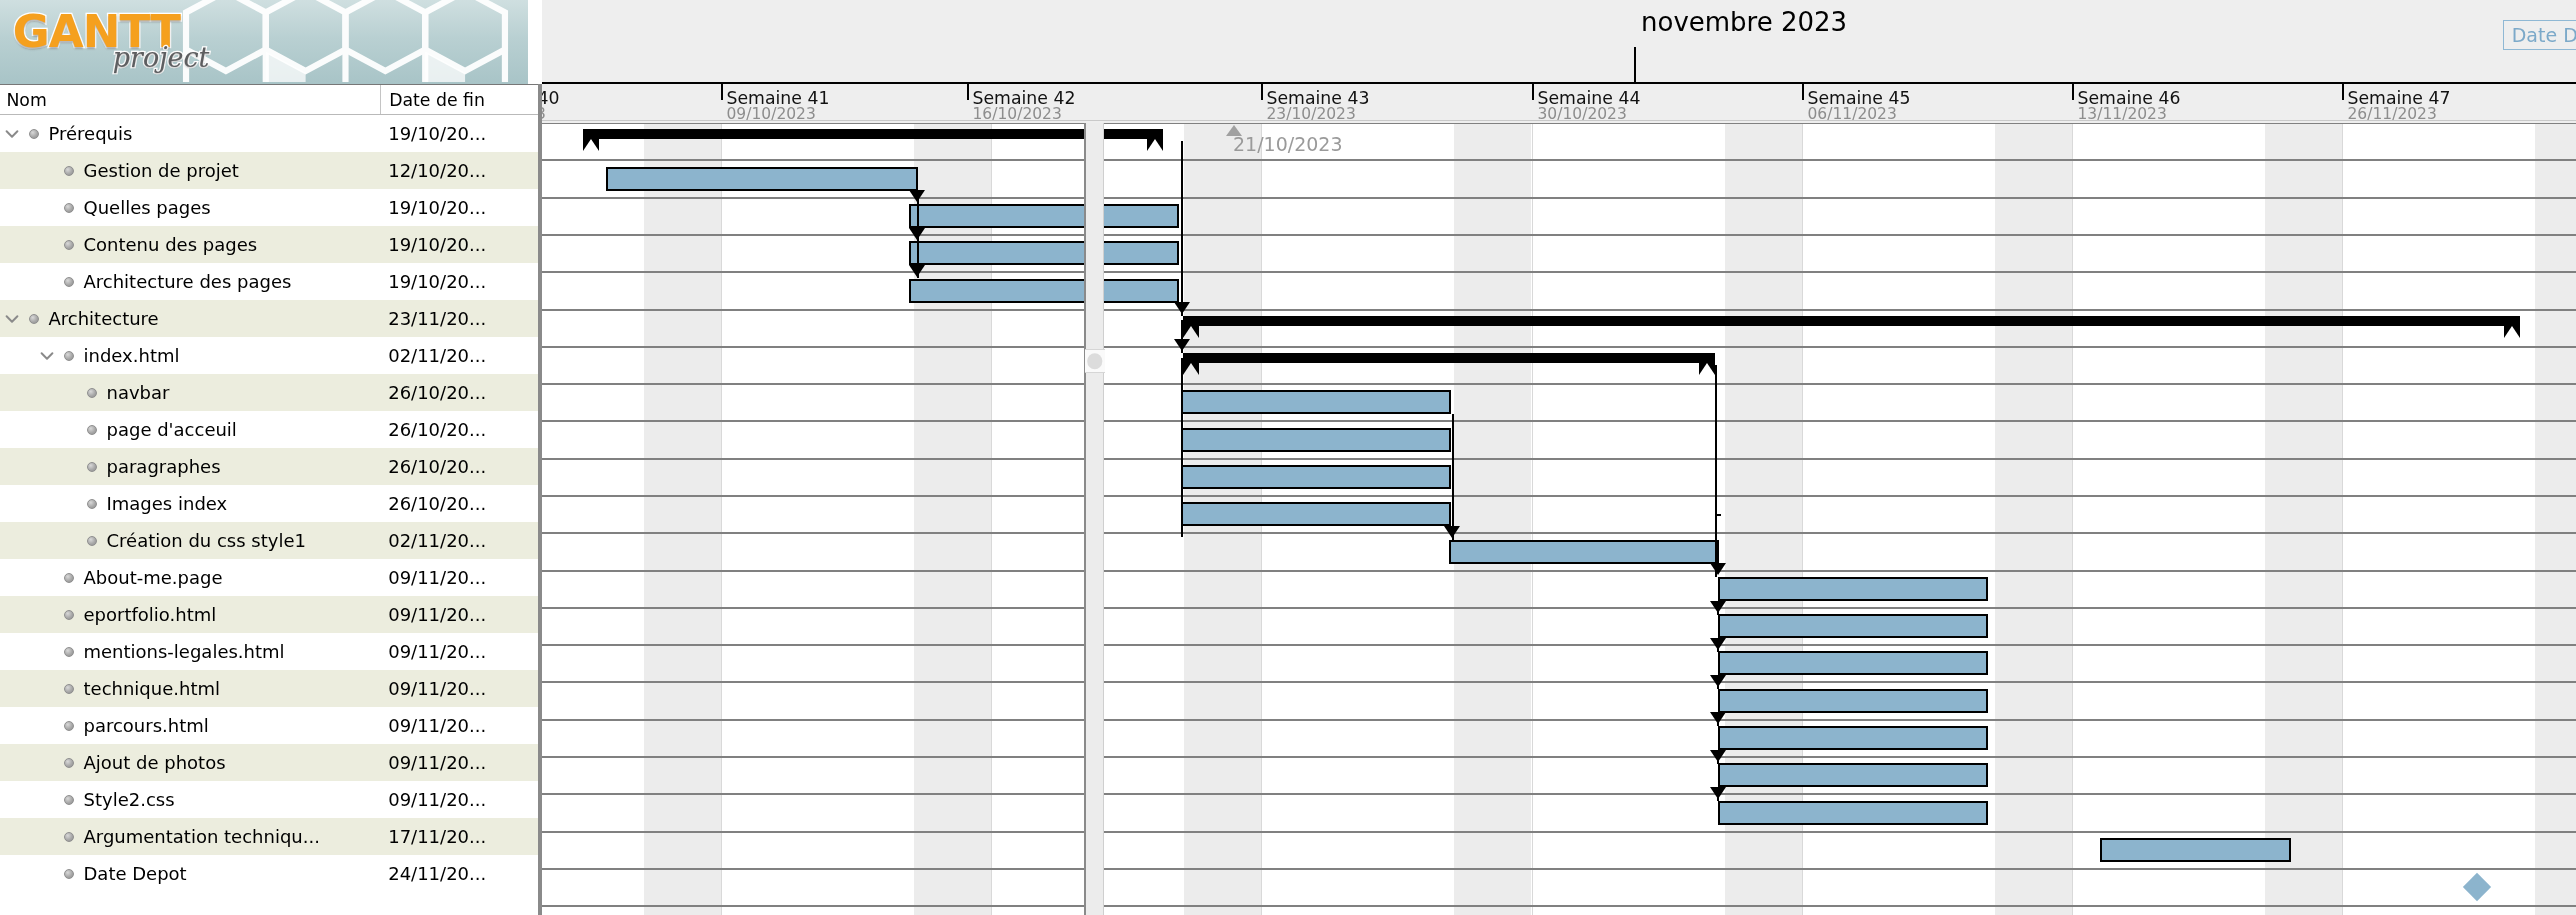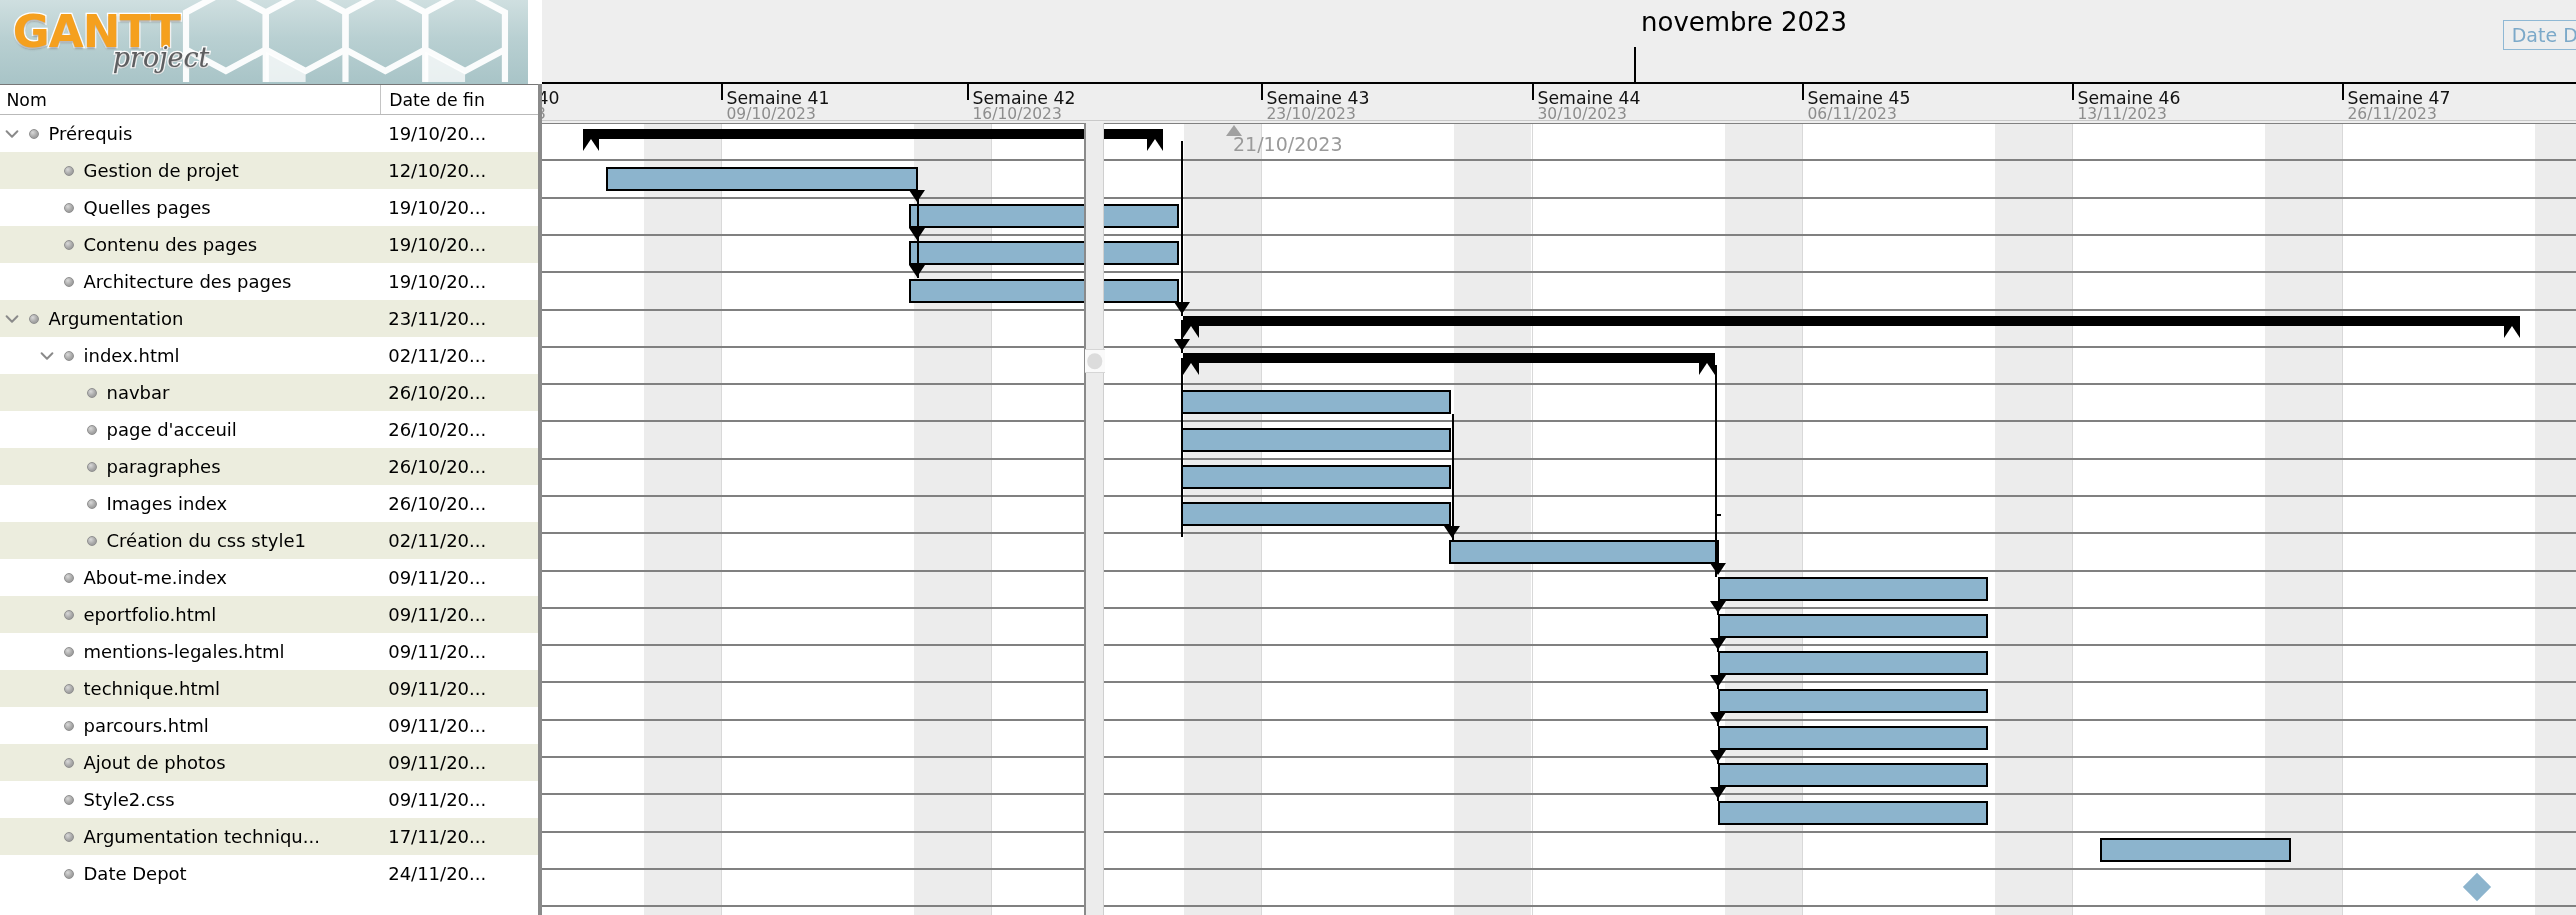--- a/index.html
+++ b/index.html
@@ -267,21 +267,21 @@
         <div class="trow alt">
           <div class="c-name">
             <span class="twisty">
               <svg width="18" height="18" viewBox="0 0 20 20">
                 <path d="M4 7 L10 13 L16 7" fill="none" stroke="#8a8a8a" stroke-width="2.2" stroke-linecap="round" stroke-linejoin="round"></path>
               </svg>
             </span>
             <span class="bullet">
               <i></i>
             </span>
-            <span class="tlabel">Argumentation</span>
+            <span class="tlabel">Architecture</span>
           </div>
           <div class="c-date">
             <span>23/11/20...</span>
           </div>
         </div>
         <div class="trow">
           <div class="c-name">
             <span class="ind1"></span>
             <span class="twisty">
               <svg width="18" height="18" viewBox="0 0 20 20">
@@ -362,21 +362,21 @@
             <span>02/11/20...</span>
           </div>
         </div>
         <div class="trow">
           <div class="c-name">
             <span class="ind1"></span>
             <span class="twisty"></span>
             <span class="bullet">
               <i></i>
             </span>
-            <span class="tlabel">About-me.index</span>
+            <span class="tlabel">About-me.page</span>
           </div>
           <div class="c-date">
             <span>09/11/20...</span>
           </div>
         </div>
         <div class="trow alt">
           <div class="c-name">
             <span class="ind1"></span>
             <span class="twisty"></span>
             <span class="bullet">

